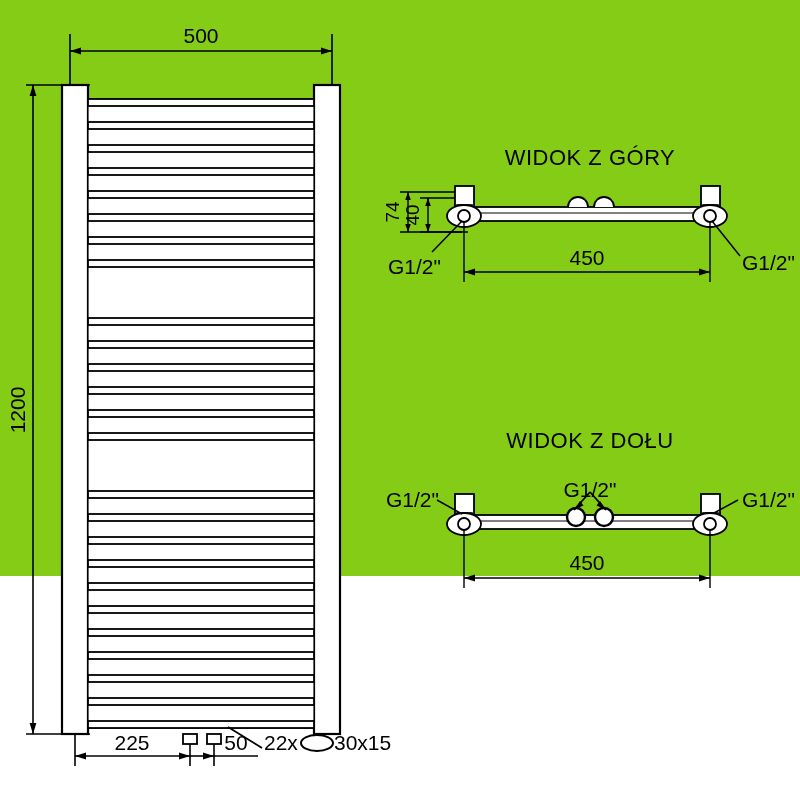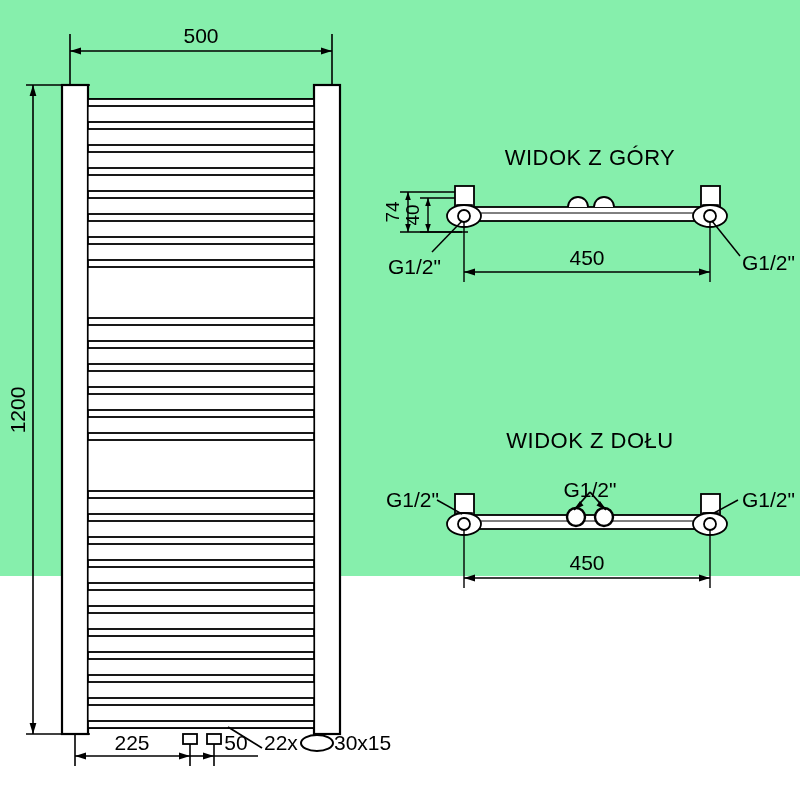--- a/index.html
+++ b/index.html
@@ -10,21 +10,21 @@
   body {
     width: 800px;
     height: 800px;
     font-family: "Liberation Sans", sans-serif;
     overflow: hidden;
   }
   #stage {
     position: relative;
     width: 800px;
     height: 576px;
-    background: #86efac;
+    background: #84cc16;
   }
   #drawing {
     position: absolute;
     left: 0;
     top: 0;
     width: 800px;
     height: 800px;
   }
   text {
     font-family: "Liberation Sans", sans-serif;

